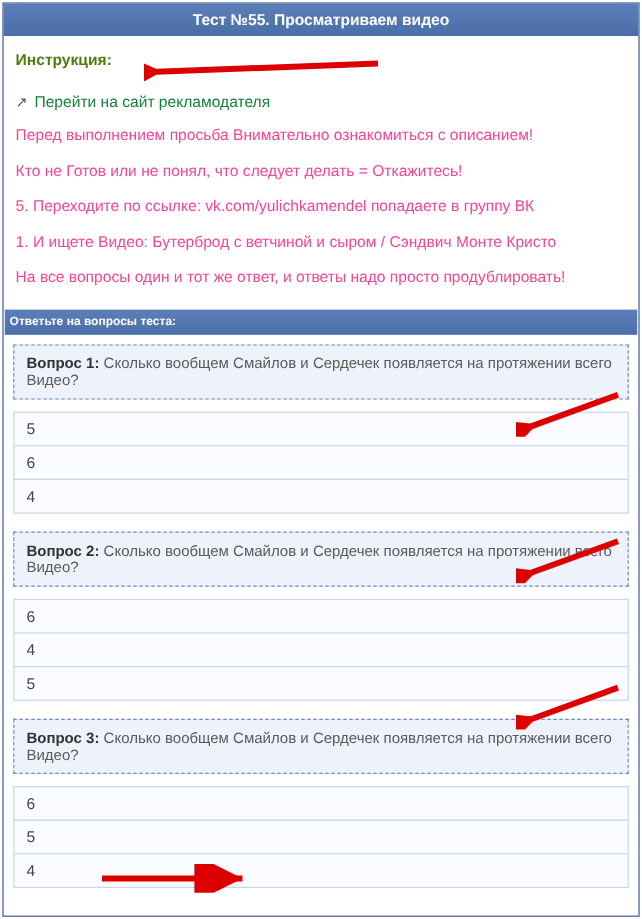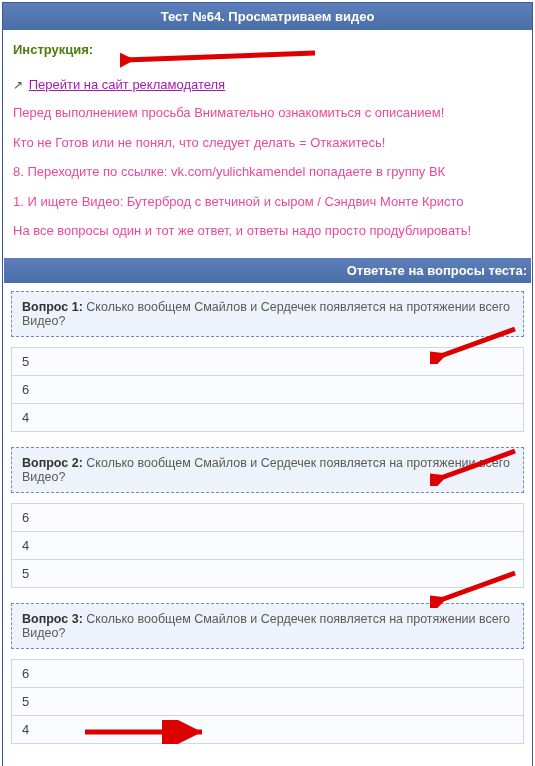--- a/index.html
+++ b/index.html
@@ -32,37 +32,36 @@
     display: inline-block;
     margin-bottom: 20px;
   }
   .ext-icon {
     display: inline-block;
     font-size: 12px;
     color: #555;
     margin-right: 2px;
   }
   .link {
-    color: #a21caf;
-    text-decoration: underline;
+    color: #15803d;
     cursor: pointer;
   }
   .instr-text p {
     margin: 12px 0;
     line-height: 1.35;
     color: #ec4899;
   }
   .sub-header {
     background: #4a6ea9;
     background: linear-gradient(#5d7fb9, #4a6ea9);
     color: #fff;
     font-weight: bold;
-    text-align: right;
+    text-align: left;
     padding: 5px 4px;
-    font-size: 13px;
+    font-size: 10px;
     margin: 0 1px;
   }
   .qa-area {
     padding: 8px;
   }
   .question-box {
     border: 1px dashed #6b8ecf;
     background: #eef2fa;
     padding: 8px 10px;
     margin-bottom: 10px;
@@ -93,31 +92,31 @@
     position: relative;
     width: 535px;
   }
 </style>
 </head>
 <body>
 
 <div class="wrap">
 <div class="panel">
 
-  <div class="header">Тест №64. Просматриваем видео</div>
+  <div class="header">Тест №55. Просматриваем видео</div>
 
   <div class="content">
     <span class="instr-label">Инструкция:</span><br>
     <span class="ext-icon">↗</span>
     <a class="link">Перейти на сайт рекламодателя</a>
 
     <div class="instr-text">
       <p>Перед выполнением просьба Внимательно ознакомиться с описанием!</p>
       <p>Кто не Готов или не понял, что следует делать = Откажитесь!</p>
-      <p>8. Переходите по ссылке: vk.com/yulichkamendel попадаете в группу ВК</p>
+      <p>5. Переходите по ссылке: vk.com/yulichkamendel попадаете в группу ВК</p>
       <p>1. И ищете Видео: Бутерброд с ветчиной и сыром / Сэндвич Монте Кристо</p>
       <p>На все вопросы один и тот же ответ, и ответы надо просто продублировать!</p>
     </div>
   </div>
 
   <div class="sub-header">Ответьте на вопросы теста:</div>
 
   <div class="qa-area">
 
     <div class="question-box">

